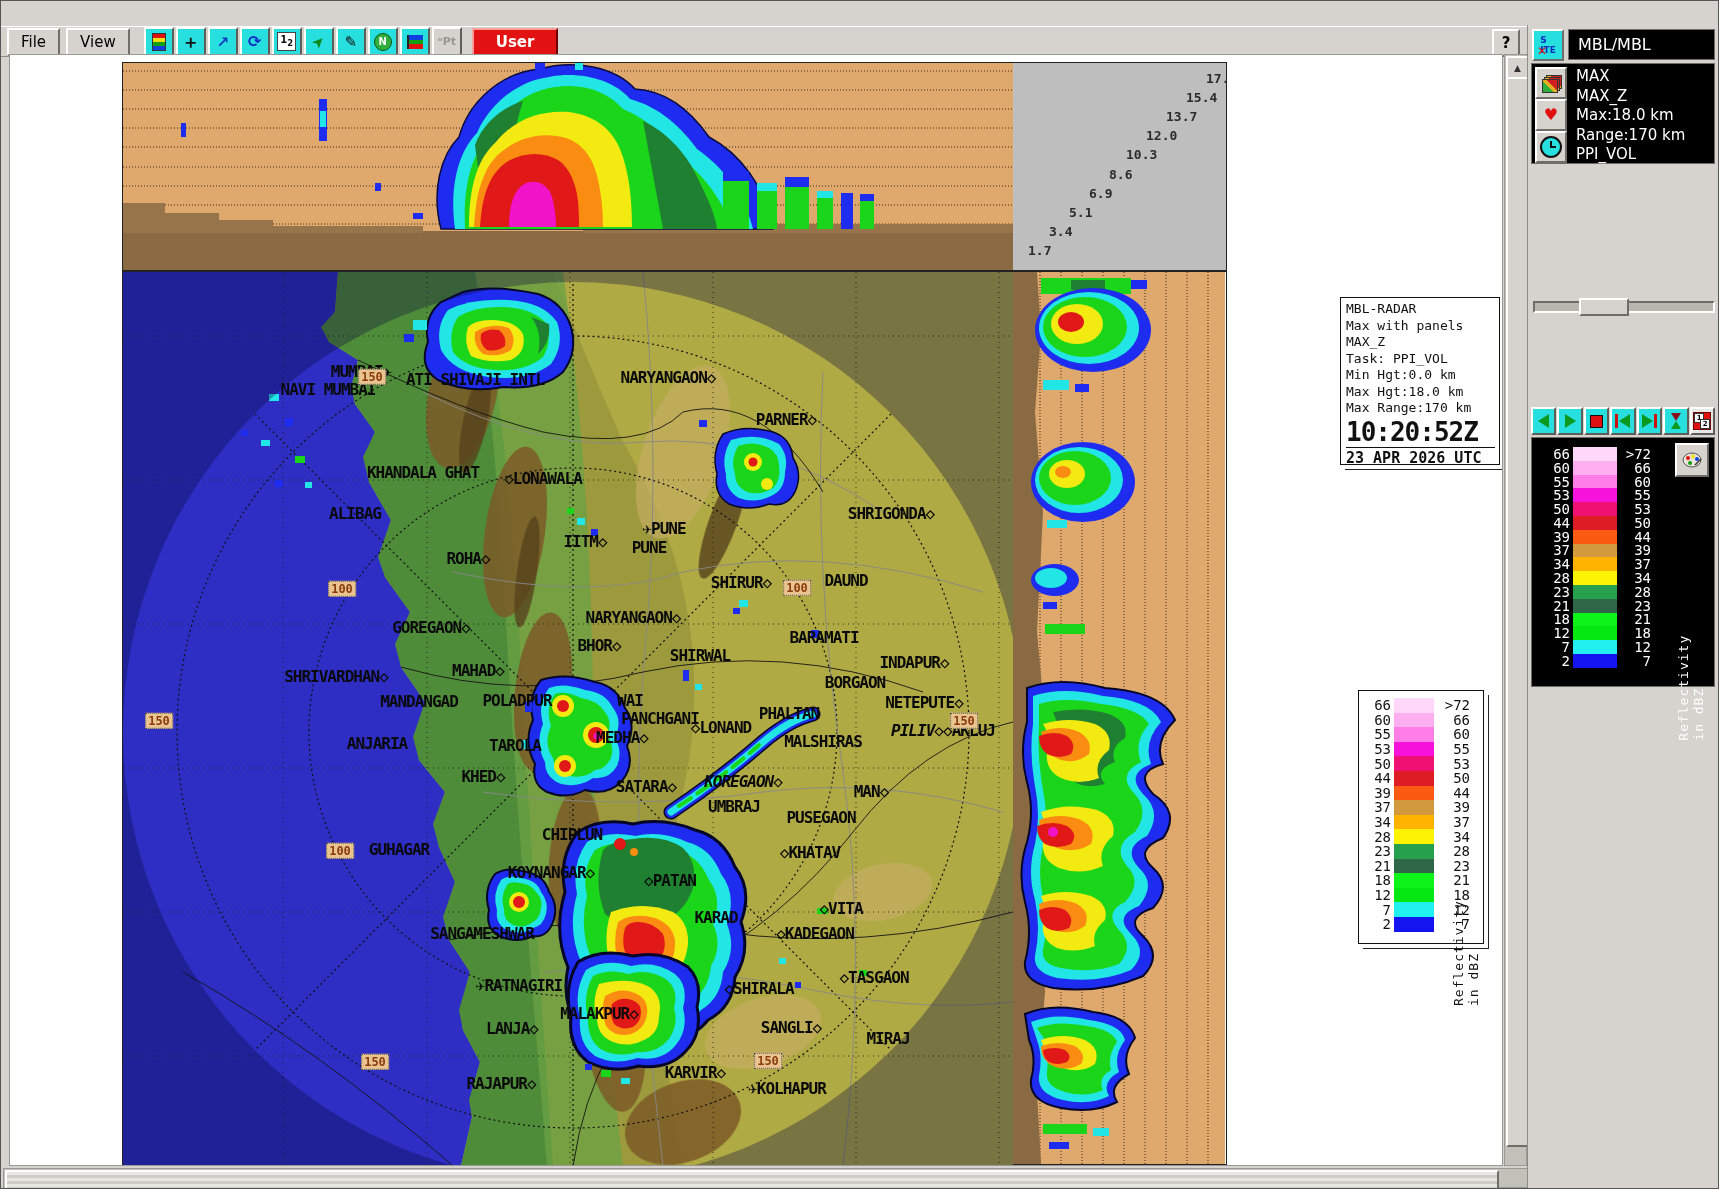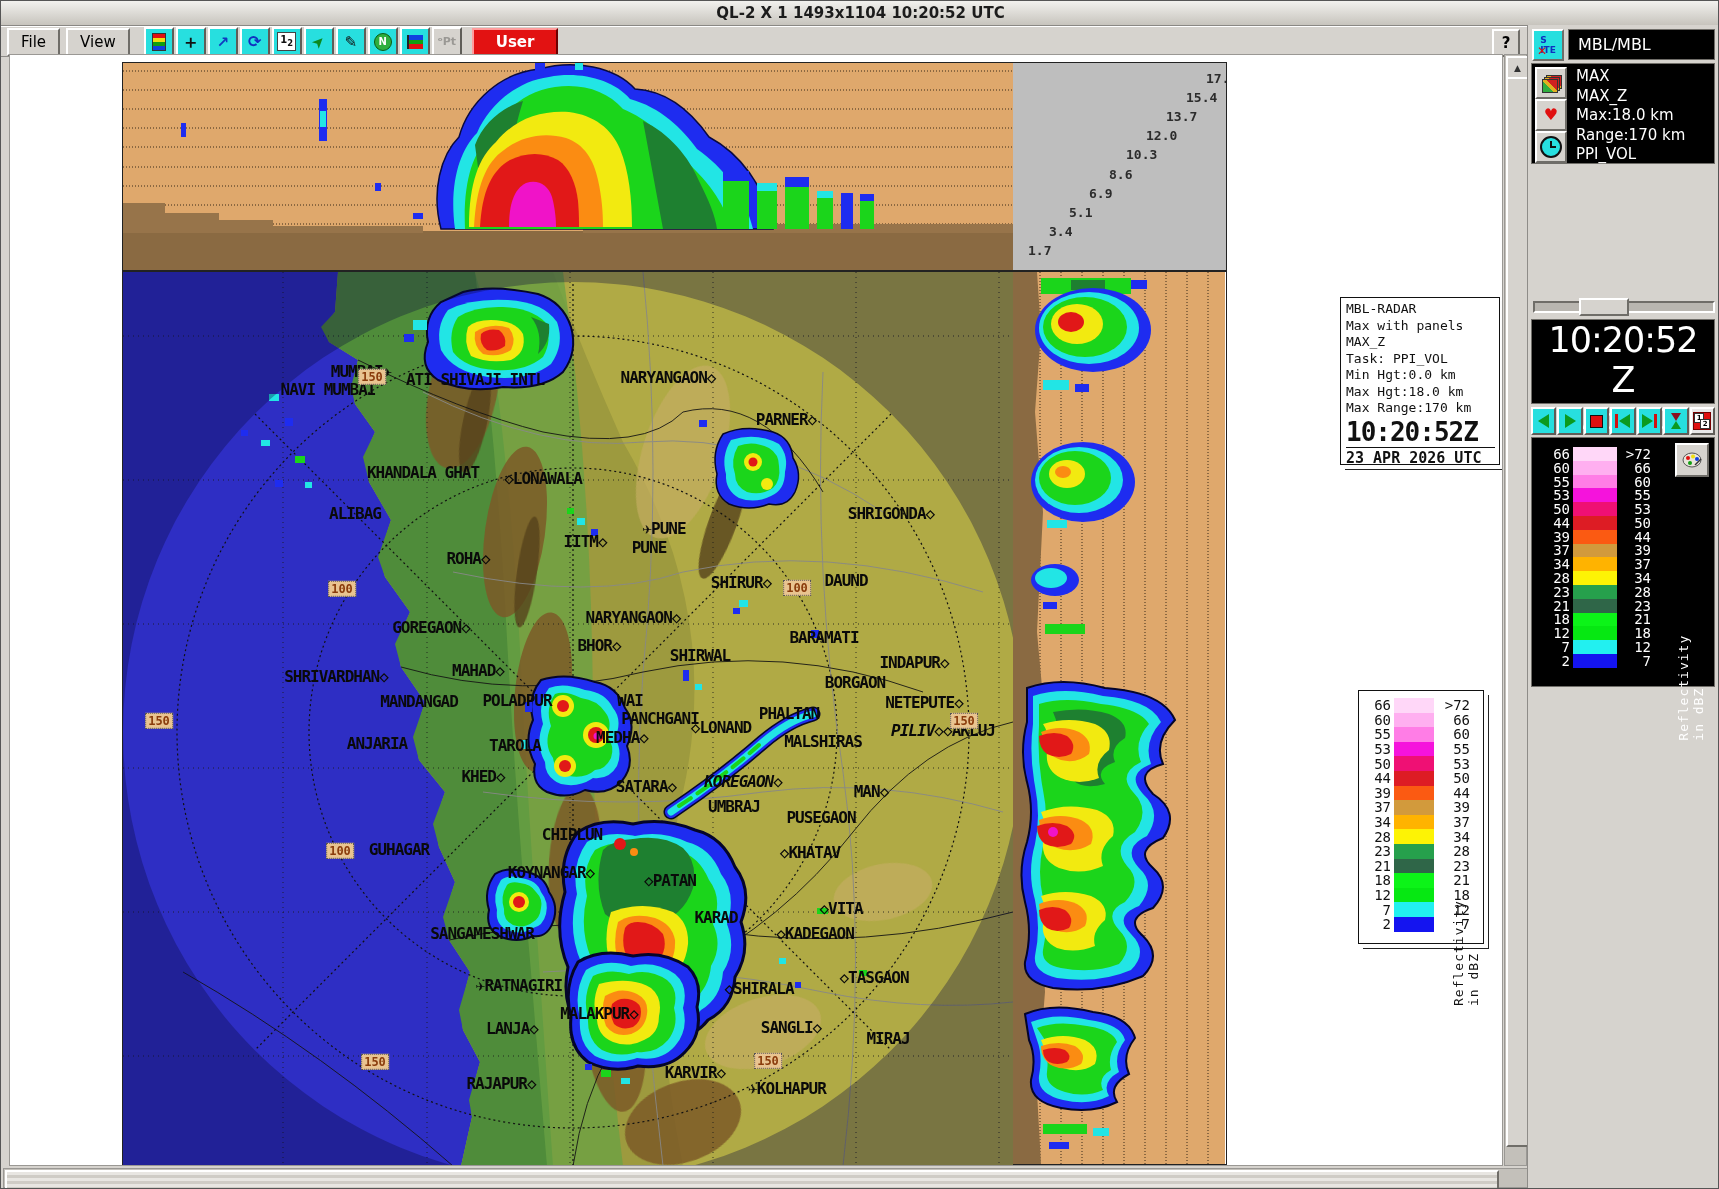--- a/index.html
+++ b/index.html
@@ -135,23 +135,20 @@
   #scale-pan .lrow .r{width:34px;color:#fff;}
   #scale-pan .vt{position:absolute;right:8px;top:56%;transform:translateY(-50%);
     writing-mode:vertical-rl;rotate:180deg;font:13px "DejaVu Sans Mono",monospace;color:#fff;letter-spacing:1px;}
   #palette-btn{position:absolute;right:5px;top:5px;width:30px;height:30px;display:flex;align-items:center;justify-content:center;}
 </style>
 </head>
 <body>
 
 <div id="root">
 
-  <div class="titlebar">
-    <span>QL-2  X 1 1493x1104  10:20:52 UTC</span>
-  </div>
 
   <div class="toolbar">
     <div class="menu-btn raised">File</div>
     <div class="menu-btn raised">View</div>
     <div id="tb-icons" style="display:flex;margin-left:12px;">
         <div class="tbico">
           <span class="g-lv"></span>
         </div>
         <div class="tbico">
           <span class="g-plus">＋</span>
@@ -720,24 +717,20 @@
           <div>PPI_VOL</div>
         </div>
     </div>
 
 
     <div class="sb-abs" id="time-slider">
       <div class="track sunken"></div>
       <div class="knob raised"></div>
     </div>
 
-    <div class="sb-abs blackpan" id="clock-pan">
-      <div id="clock-time">10:20:52 Z</div>
-      <div id="clock-date">23 Apr 2026</div>
-    </div>
 
     <div class="sb-abs" id="pb-row">
         <div class="pb">
           <span class="tri-l"></span>
         </div>
         <div class="pb">
           <span class="tri-r"></span>
         </div>
         <div class="pb">
           <span class="sq-red"></span>

